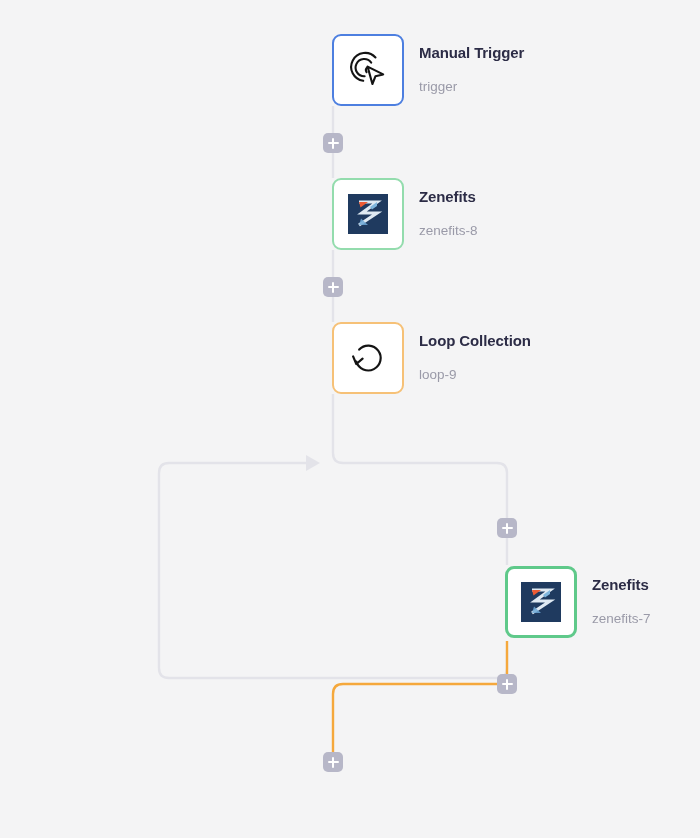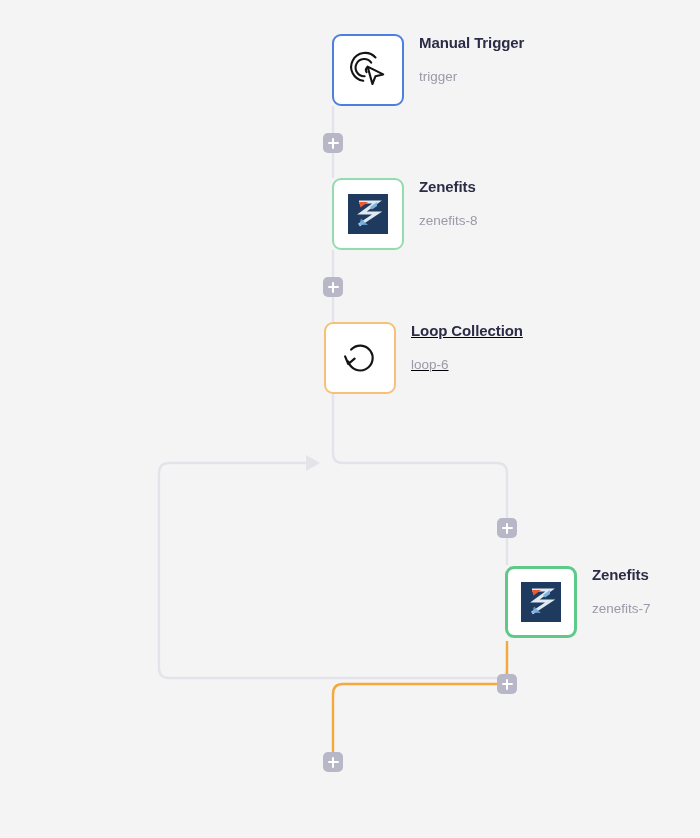--- a/index.html
+++ b/index.html
@@ -26,20 +26,21 @@
     left: 0;
     top: 0;
     width: 700px;
     height: 838px;
     pointer-events: none;
   }
   
   .node {
     position: absolute;
     display: flex;
+    align-items: center;
     padding-left: 36px;
   }
   .node-box {
     width: 72px;
     height: 72px;
     border-radius: 9px;
     background: #ffffff;
     box-sizing: border-box;
     display: flex;
     align-items: center;
@@ -158,30 +159,30 @@
         <path d="M22,13 L29,8 L29,12 L24,15.5 Z" fill="#7fb6dd"></path>
         <path d="M13,24.5 L20,31 L11,31 Z" fill="#6fa8d6" opacity="0.85"></path>
       </svg>
     </div>
     <div class="node-labels">
       <div class="node-title">Zenefits</div>
       <div class="node-sub">zenefits-8</div>
     </div>
   </div>
 
-  <div class="node" style="left:288px; top:322px;text-decoration:underline;">
+  <div class="node" style="left:296px; top:322px;">
     <div class="node-box loop">
       <svg width="44" height="44" viewBox="0 0 44 44">
         <path d="M13.2,13.6 A12.4,12.4 0 1,1 10.4,25.6" fill="none" stroke="#141414" stroke-width="2.2" stroke-linecap="round"></path>
         <path d="M16.6,22.6 L10.3,28.0 L7.1,20.4" fill="none" stroke="#141414" stroke-width="2.2" stroke-linecap="round" stroke-linejoin="round"></path>
       </svg>
     </div>
     <div class="node-labels">
       <div class="node-title">Loop Collection</div>
-      <div class="node-sub">loop-6</div>
+      <div class="node-sub">loop-9</div>
     </div>
   </div>
 
   <div class="node" style="left:469px; top:566px;">
     <div class="node-box ok-selected">
       <svg class="zen-logo zen-logo-sm" viewBox="0 0 40 40">
         <rect x="0" y="0" width="40" height="40" fill="#1f3a5f"></rect>
         <path d="M11,8 L29,8 L14,19 L29,19 L11,31" fill="none" stroke="#dfe9f2" stroke-width="3.2" stroke-linejoin="miter"></path>
         <path d="M11,8 L20,8 L12.5,13.6 Z" fill="#ec5b34"></path>
         <path d="M22,13 L29,8 L29,12 L24,15.5 Z" fill="#7fb6dd"></path>

